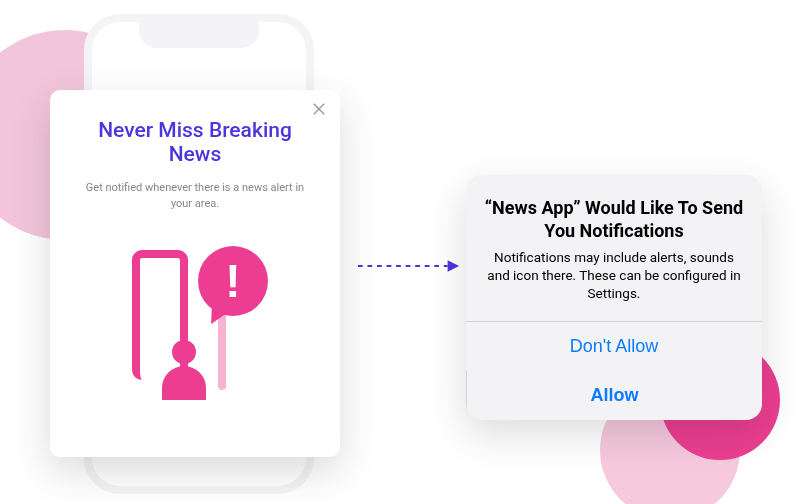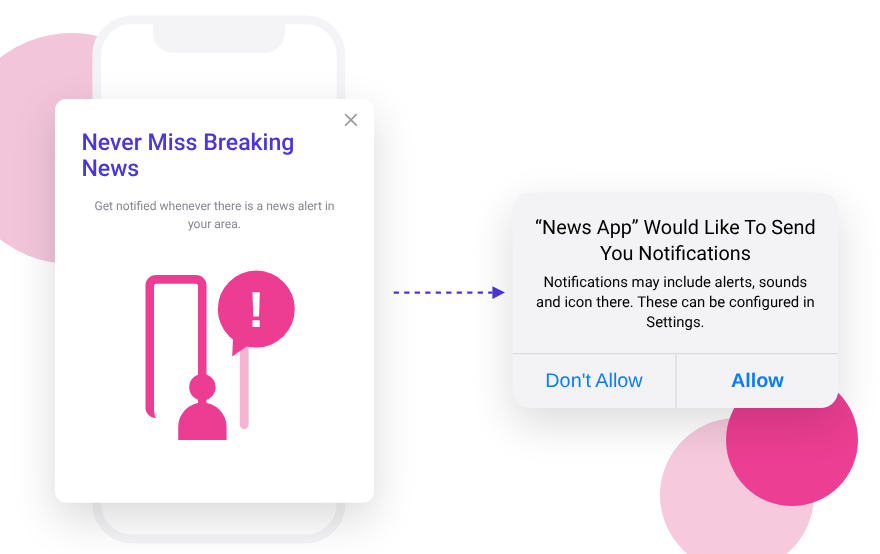--- a/index.html
+++ b/index.html
@@ -61,21 +61,21 @@
     top: 10px; right: 12px;
     width: 18px; height: 18px;
     cursor: pointer;
     color: #9a9aa2;
   }
   .card .close svg { width: 18px; height: 18px; stroke: currentColor; }
   .card h1 {
     color: #4a36dc;
     font-size: 21px;
     font-weight: 500;
-    text-align: left;
+    text-align: center;
     margin-bottom: 14px;
   }
   .card p.subtitle {
     color: #868691;
     font-size: 11px;
     line-height: 1.45;
     text-align: center;
     margin-bottom: 28px;
   }
   .card .illustration {
@@ -129,33 +129,34 @@
     box-shadow: 0 14px 40px rgba(0,0,0,0.14);
     z-index: 3;
     overflow: hidden;
   }
   .ios-alert .alert-body {
     padding: 22px 18px 18px 18px;
     text-align: center;
   }
   .ios-alert .alert-title {
     font-size: 18px;
-    font-weight: 400;
+    font-weight: 700;
     color: #000;
     line-height: 1.25;
     margin-bottom: 6px;
   }
   .ios-alert .alert-message {
     font-size: 13.5px;
     color: #000;
     line-height: 1.35;
   }
   .ios-alert .alert-buttons {
     display: flex;
     border-top: 1px solid #d6d6da;
+    flex-direction: column;
   }
   .ios-alert .alert-buttons button {
     flex: 1 1 50%;
     background: transparent;
     border: none;
     padding: 14px 0;
     font-size: 18px;
     color: #0a7cff;
     cursor: pointer;
   }

